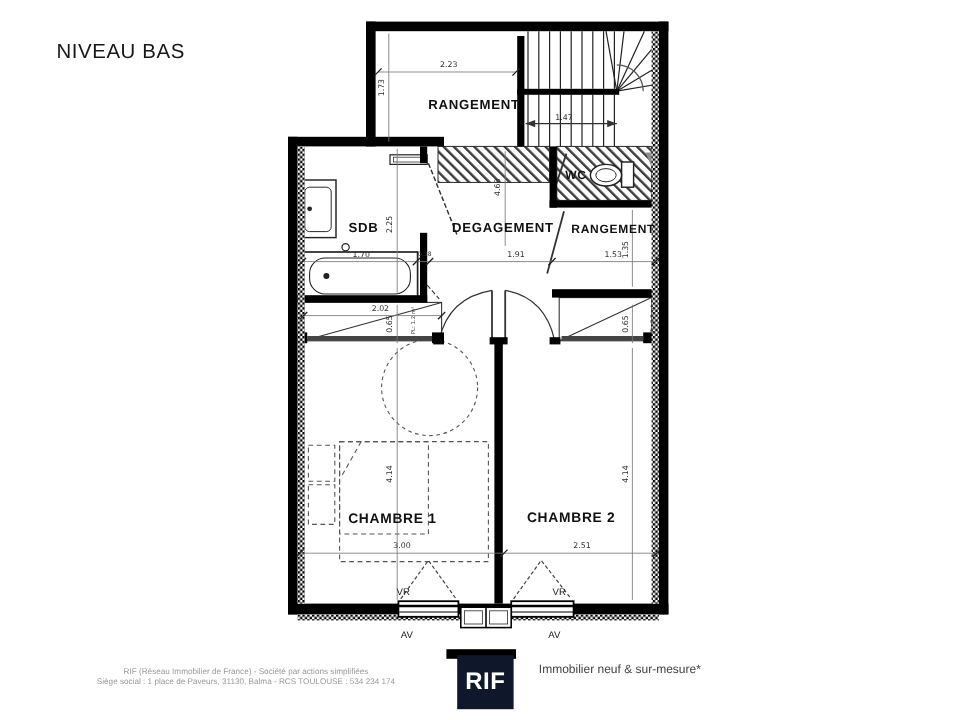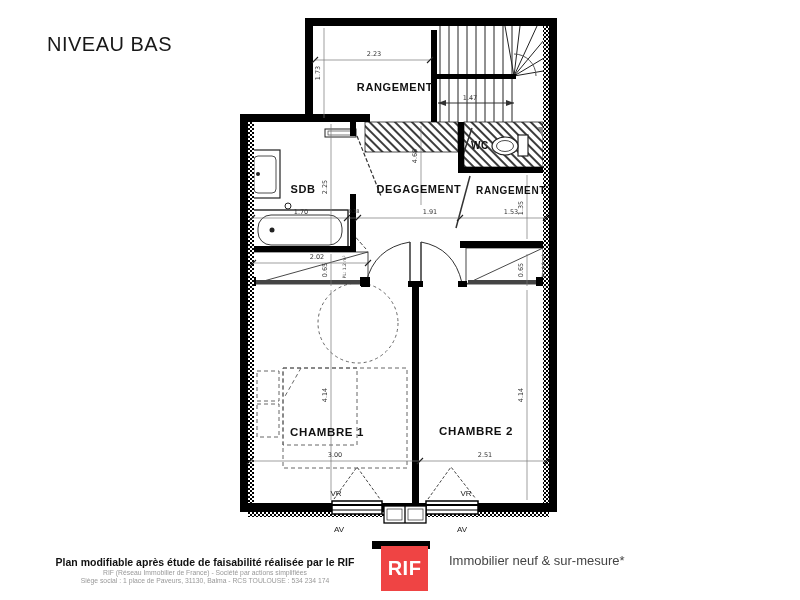--- a/index.html
+++ b/index.html
@@ -1,37 +1,37 @@
 <!DOCTYPE html>
 <html><head>
 <meta charset="utf-8">
 <style>
   html,body{margin:0;padding:0;background:#fff;}
   body{width:800px;height:600px;position:relative;overflow:hidden;
        font-family:"Liberation Sans",sans-serif;}
-  .page-title{position:absolute;left:47px;top:33px;font-size:20px;color:#181818;
+  .page-title{position:absolute;left:47px;top:33px;font-size:17px;color:#181818;
        letter-spacing:.5px;}
   svg{position:absolute;left:0;top:0;}
   
   .rm{font-family:"Liberation Sans",sans-serif;font-weight:bold;font-size:11px;
       fill:#111;letter-spacing:.6px;text-anchor:middle;}
   .rml{font-size:11.5px;}
   .rms{font-size:10px;}
   .dm{font-family:"DejaVu Sans",sans-serif;font-size:6.5px;fill:#333;text-anchor:middle;}
   .dms{font-family:"DejaVu Sans",sans-serif;font-size:5px;fill:#333;text-anchor:middle;}
   .pl{font-family:"DejaVu Sans",sans-serif;font-size:4.5px;fill:#444;text-anchor:middle;}
   .wl{font-family:"Liberation Sans",sans-serif;font-size:8px;fill:#222;text-anchor:middle;}
   
   .f-left{position:absolute;left:40px;top:556px;width:330px;text-align:center;}
   .f-left .b{font-size:10.5px;font-weight:bold;color:#111;}
   .f-left .s{font-size:6.8px;color:#999;margin-top:1px;}
-  .f-logo{position:absolute;left:381px;top:546px;width:47px;height:45px;background:#ef4444;
+  .f-logo{position:absolute;left:381px;top:546px;width:47px;height:45px;background:#0f172a;
       color:#fff;display:flex;align-items:center;justify-content:center;
       font-weight:bold;font-size:20px;letter-spacing:.5px;text-align:right;}
-  .f-right{position:absolute;left:449px;top:551px;font-size:13px;color:#444;line-height:1.5;}
+  .f-right{position:absolute;left:449px;top:551px;font-size:10px;color:#444;line-height:1.5;}
 </style>
 </head>
 <body>
 
 <div class="page-title">NIVEAU BAS</div>
 
 <svg width="800" height="600" viewBox="0 0 800 600">
   <defs>
     <pattern id="hatch" width="6" height="6" patternUnits="userSpaceOnUse" patternTransform="rotate(-45)">
       <rect width="6" height="6" fill="#fff"></rect>
@@ -233,20 +233,19 @@
     <text class="rm rml" x="327" y="436">CHAMBRE 1</text>
     <text class="rm rml" x="476" y="435">CHAMBRE 2</text>
     <text class="wl" x="336" y="496">VR</text>
     <text class="wl" x="466" y="496">VR</text>
     <text class="wl" x="339" y="532">AV</text>
     <text class="wl" x="462" y="532">AV</text>
   </g>
 </svg>
 
 <div class="f-left">
-  <div class="b">Plan modifiable après étude de faisabilité réalisée par le RIF</div>
   <div class="s">RIF (Réseau Immobilier de France) - Société par actions simplifiées</div>
   <div class="s">Siège social : 1 place de Paveurs, 31130, Balma - RCS TOULOUSE : 534 234 174</div>
 </div>
 <div class="f-logo">RIF</div>
 <div class="f-right">
   <div>Immobilier neuf &amp; sur-mesure*</div>
 </div>
 
 </body></html>

